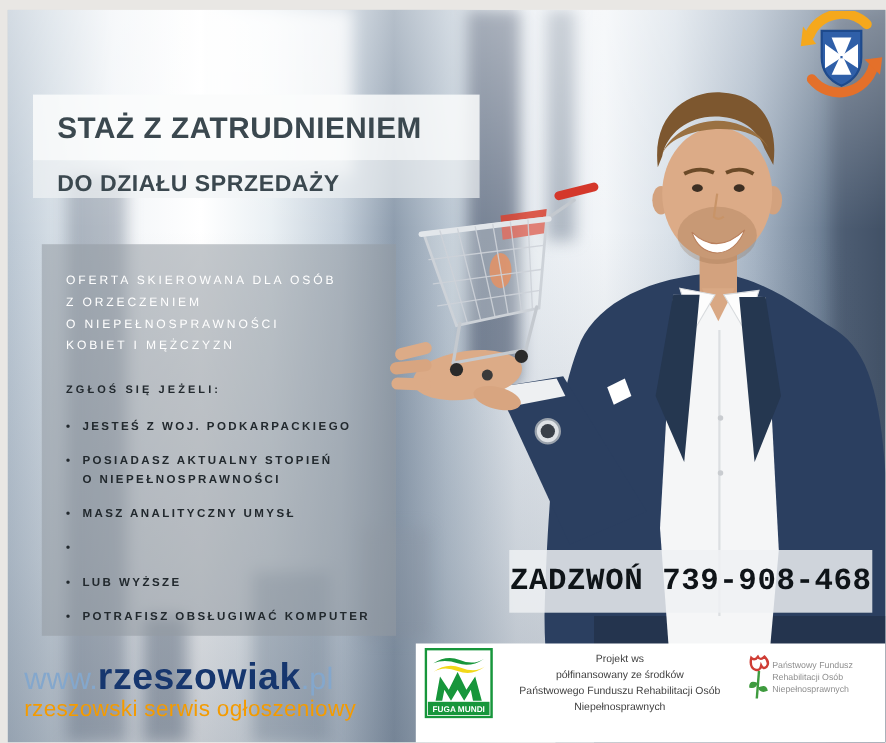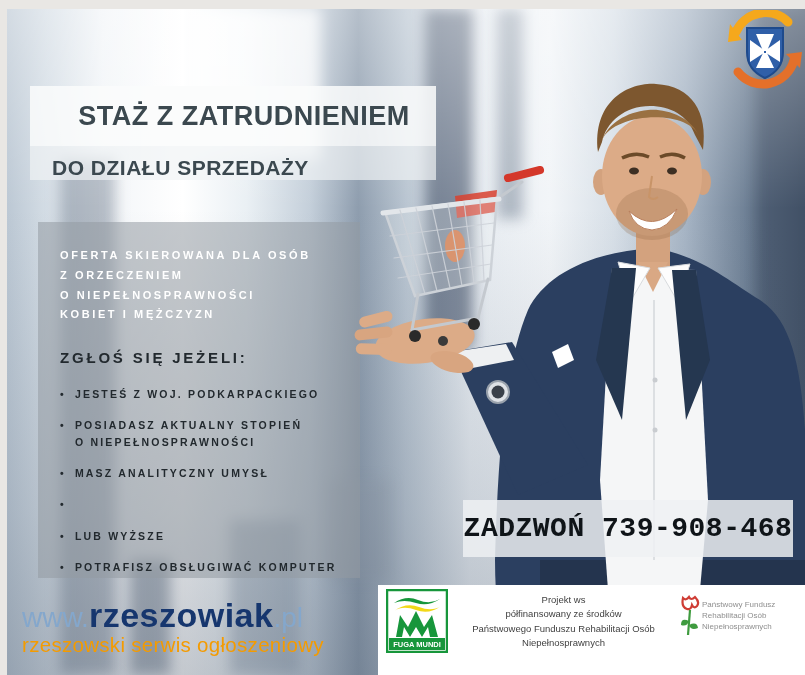--- a/index.html
+++ b/index.html
@@ -18,29 +18,29 @@
   .c4{left:183px;top:0;width:130px;height:150px;background:rgba(255,255,255,.75);}
   .c5{left:53px;top:150px;width:55px;height:516px;background:rgba(105,118,135,.45);}
   .c6{left:223px;top:511px;width:70px;height:155px;background:rgba(125,140,158,.4);}
   .c7{left:123px;top:551px;width:40px;height:115px;background:rgba(80,95,115,.45);}
   .c8{left:323px;top:471px;width:60px;height:100px;background:rgba(150,160,172,.4);}
 
   svg.scene{position:absolute;left:0;top:0;pointer-events:none;}
 
   
   .title-wrap{position:absolute;left:30px;top:86px;width:406px;}
-  .title-row1{height:60px;background:rgba(250,251,252,.85);display:flex;align-items:center;padding-left:22px;box-sizing:border-box;justify-content:center;}
+  .title-row1{height:60px;background:rgba(250,251,252,.85);display:flex;align-items:center;padding-left:22px;box-sizing:border-box;}
   .title-row2{height:34px;background:rgba(240,243,245,.68);display:flex;align-items:flex-end;padding-left:22px;box-sizing:border-box;}
   .title-line1{font-size:27px;font-weight:800;color:#3b484f;letter-spacing:.5px;}
   .title-line2{font-size:21px;font-weight:800;color:#3b484f;letter-spacing:.5px;}
 
   
   .offer-panel{position:absolute;left:38px;top:222px;width:322px;height:356px;background:rgba(148,155,162,.55);box-sizing:border-box;padding:24px 16px 0 22px;}
-  .offer-intro div{font-size:11px;font-weight:700;letter-spacing:2.6px;color:#ffffff;line-height:1.8;}
-  .apply-heading{margin-top:24px;font-size:15px;font-weight:800;letter-spacing:2.8px;color:#22292e;}
+  .offer-intro div{font-size:11px;font-weight:400;letter-spacing:2.6px;color:#ffffff;line-height:1.8;}
+  .apply-heading{margin-top:24px;font-size:10px;font-weight:800;letter-spacing:2.8px;color:#22292e;}
   .req-list{list-style:none;margin:20px 0 0 0;padding:0;}
   .req-list li{display:flex;gap:9px;margin-bottom:15px;font-size:10.5px;font-weight:800;letter-spacing:2.2px;color:#22292e;line-height:1.55;}
   .req-list .bullet{flex:0 0 auto;}
   .l2:empty{display:none;}
   .l1,.l2{display:block;}
 
   
   .phone-band{position:absolute;left:463px;top:500px;width:330px;height:57px;background:rgba(238,241,243,.84);display:flex;align-items:center;justify-content:center;}
   .phone-band span{font-size:28px;font-weight:800;color:#0f1418;letter-spacing:.5px;font-family:Liberation Mono, monospace;}
 

